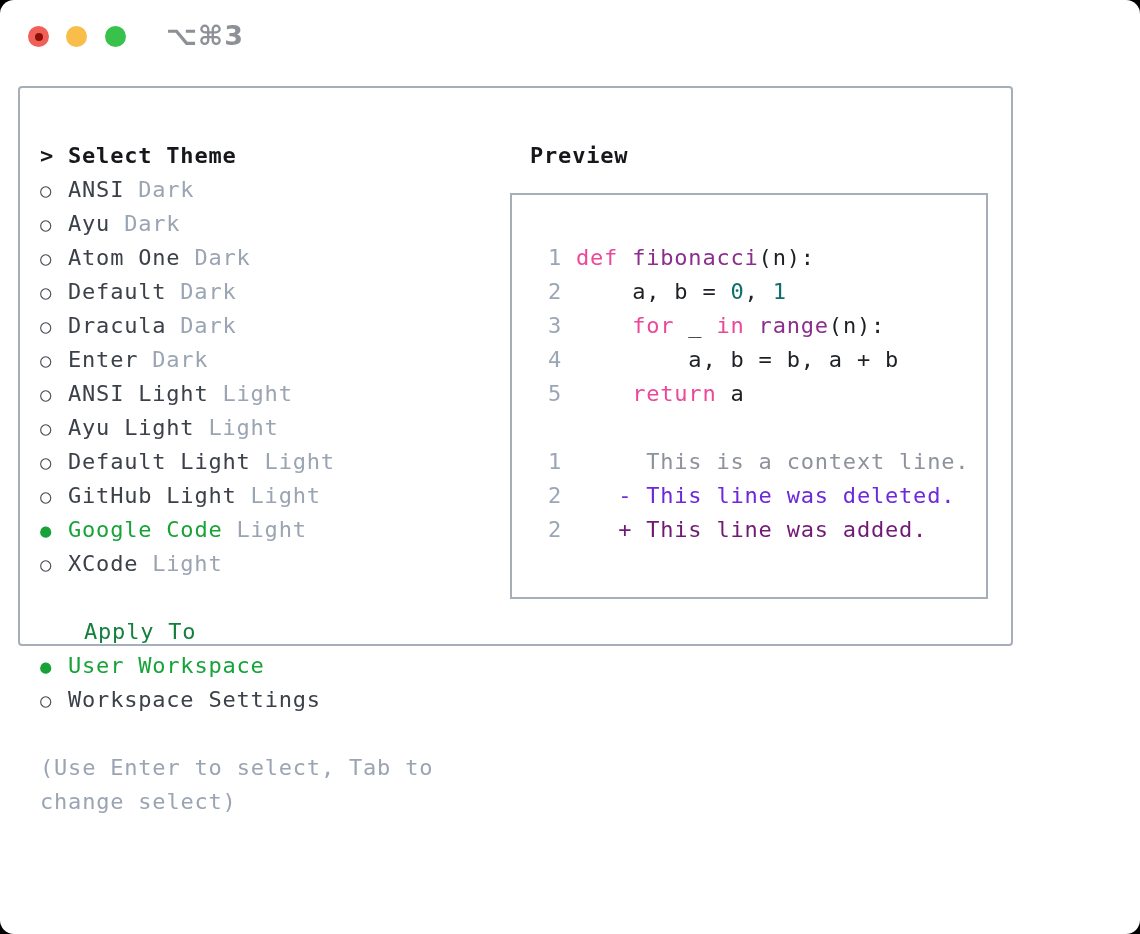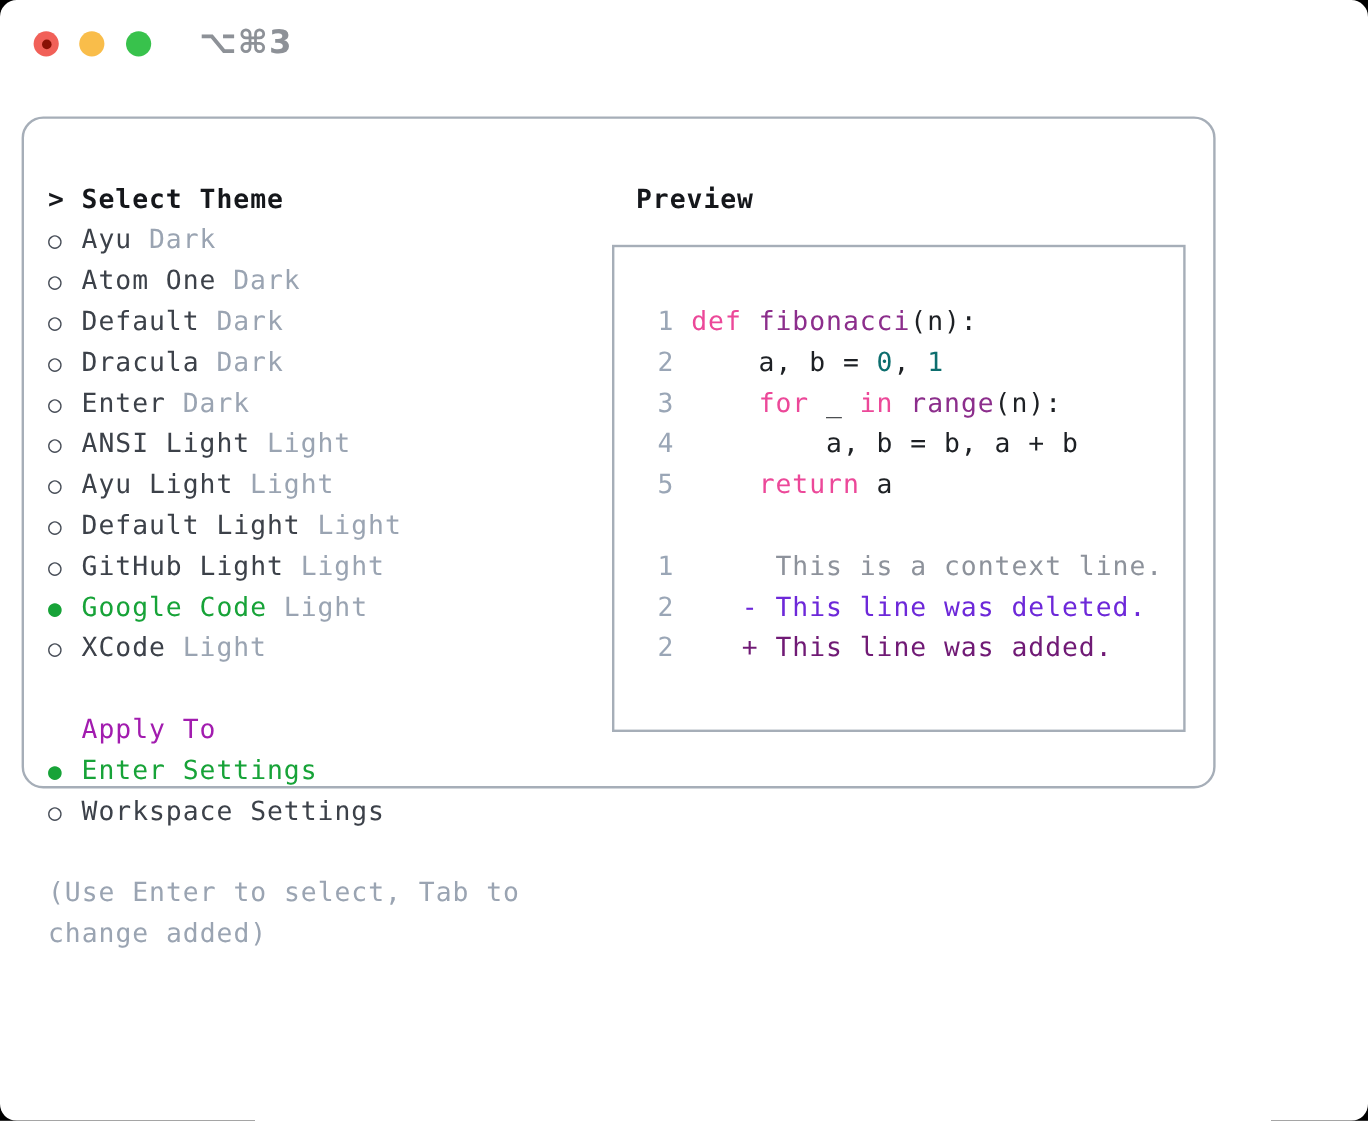--- a/index.html
+++ b/index.html
@@ -17,33 +17,33 @@
   .tl.yellow{left:66px;background:#f9bd4a;}
   .tl.green{left:105px;background:#38c24c;}
   .tl-dot{position:absolute;left:6.5px;top:6.5px;width:8px;height:8px;border-radius:50%;background:#8a1005;}
   .shortcut{
     position:absolute;left:166px;top:20px;
     font-family:"DejaVu Sans","Liberation Sans",sans-serif;
     font-size:27px;font-weight:600;color:#8d9197;letter-spacing:1px;
   }
   
   .panel{
-    position:absolute;left:18px;top:97px;width:995px;height:560px;box-sizing:border-box;
-    border:2px solid #a6aeb8;border-radius:18px;background:#fff;
+    position:absolute;left:18px;top:86px;width:995px;height:560px;box-sizing:border-box;
+    border:2px solid #a6aeb8;border-radius:4px;background:#fff;
   }
   
   .left-col{
     position:absolute;left:20px;top:51px; 
     font-size:22px;letter-spacing:.8px;color:#3c4149;
   }
   .row{height:34px;line-height:34px;white-space:pre;}
   .marker{display:inline-block;width:28px;}
   .caret{color:#17191d;font-weight:bold;}
   .hdr{color:#15171b;font-weight:bold;}
-  .subhdr{color:#a21caf;}
+  .subhdr{color:#15803d;margin-left:16px;}
   .marker.unsel{color:#4a505a;font-size:19px;}
   .marker.sel{color:#17a338;font-size:19px;}
   .tname{color:#3c4149;}
   .tname.selname{color:#17a338;}
   .ttag{color:#9aa4b2;margin-left:14px;}
   .opt-label{color:#3c4149;}
   .opt-label.selname{color:#17a338;}
   .hint{color:#9aa4b2;}
   
   .preview-title{
@@ -79,44 +79,45 @@
     <span class="tl green"></span>
     <span class="shortcut">⌥⌘3</span>
   </div>
 
   <div class="panel">
 
     <div class="left-col">
       <div class="row"><span class="marker caret">&gt;</span><span class="hdr">Select Theme</span></div>
 
       <div id="theme-rows">
+          <div class="row"><span class="marker unsel">○</span><span class="tname">ANSI</span><span class="ttag">Dark</span></div>
           <div class="row"><span class="marker unsel">○</span><span class="tname">Ayu</span><span class="ttag">Dark</span></div>
           <div class="row"><span class="marker unsel">○</span><span class="tname">Atom One</span><span class="ttag">Dark</span></div>
           <div class="row"><span class="marker unsel">○</span><span class="tname">Default</span><span class="ttag">Dark</span></div>
           <div class="row"><span class="marker unsel">○</span><span class="tname">Dracula</span><span class="ttag">Dark</span></div>
           <div class="row"><span class="marker unsel">○</span><span class="tname">Enter</span><span class="ttag">Dark</span></div>
           <div class="row"><span class="marker unsel">○</span><span class="tname">ANSI Light</span><span class="ttag">Light</span></div>
           <div class="row"><span class="marker unsel">○</span><span class="tname">Ayu Light</span><span class="ttag">Light</span></div>
           <div class="row"><span class="marker unsel">○</span><span class="tname">Default Light</span><span class="ttag">Light</span></div>
           <div class="row"><span class="marker unsel">○</span><span class="tname">GitHub Light</span><span class="ttag">Light</span></div>
           <div class="row"><span class="marker sel">●</span><span class="tname selname">Google Code</span><span class="ttag">Light</span></div>
           <div class="row"><span class="marker unsel">○</span><span class="tname">XCode</span><span class="ttag">Light</span></div>
         </div>
 
       <div class="row"></div>
       <div class="row"><span class="marker"></span><span class="subhdr">Apply To</span></div>
 
       <div id="apply-rows">
-          <div class="row"><span class="marker sel">●</span><span class="opt-label selname">Enter Settings</span></div>
+          <div class="row"><span class="marker sel">●</span><span class="opt-label selname">User Workspace</span></div>
           <div class="row"><span class="marker unsel">○</span><span class="opt-label">Workspace Settings</span></div>
         </div>
 
       <div class="row"></div>
       <div class="row hint">(Use Enter to select, Tab to</div>
-      <div class="row hint">change added)</div>
+      <div class="row hint">change select)</div>
     </div>
 
     <div class="preview-title">Preview</div>
 
     <div class="preview-box">
       <div class="code-lines" id="code-lines">
           <div class="crow"><span class="lnum">1</span><span class="ctext"><span class="tok-kw">def</span><span class="tok-pl"> </span><span class="tok-fn">fibonacci</span><span class="tok-pl">(n):</span></span></div>
           <div class="crow"><span class="lnum">2</span><span class="ctext"><span class="tok-pl">    a, b = </span><span class="tok-num">0</span><span class="tok-pl">, </span><span class="tok-num">1</span></span></div>
           <div class="crow"><span class="lnum">3</span><span class="ctext"><span class="tok-pl">    </span><span class="tok-kw">for</span><span class="tok-pl"> _ </span><span class="tok-kw">in</span><span class="tok-pl"> </span><span class="tok-fn">range</span><span class="tok-pl">(n):</span></span></div>
           <div class="crow"><span class="lnum">4</span><span class="ctext"><span class="tok-pl">        a, b = b, a + b</span></span></div>

